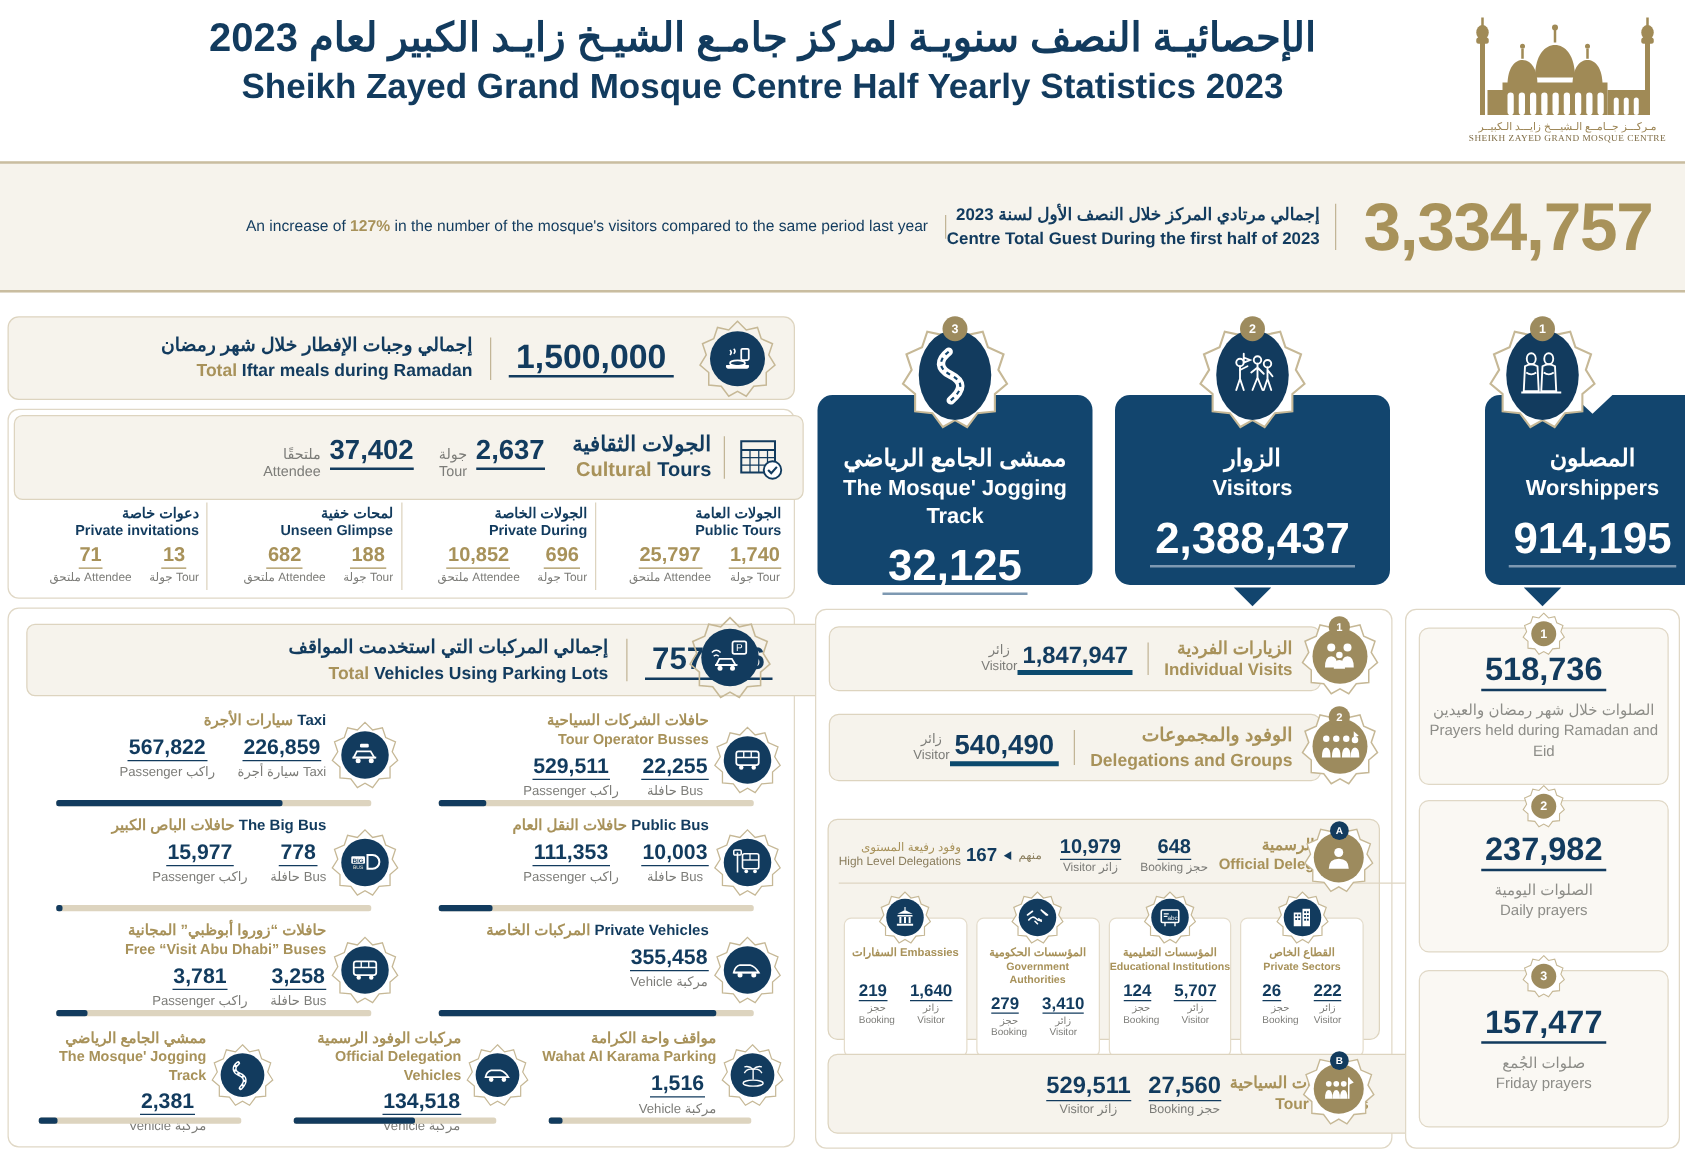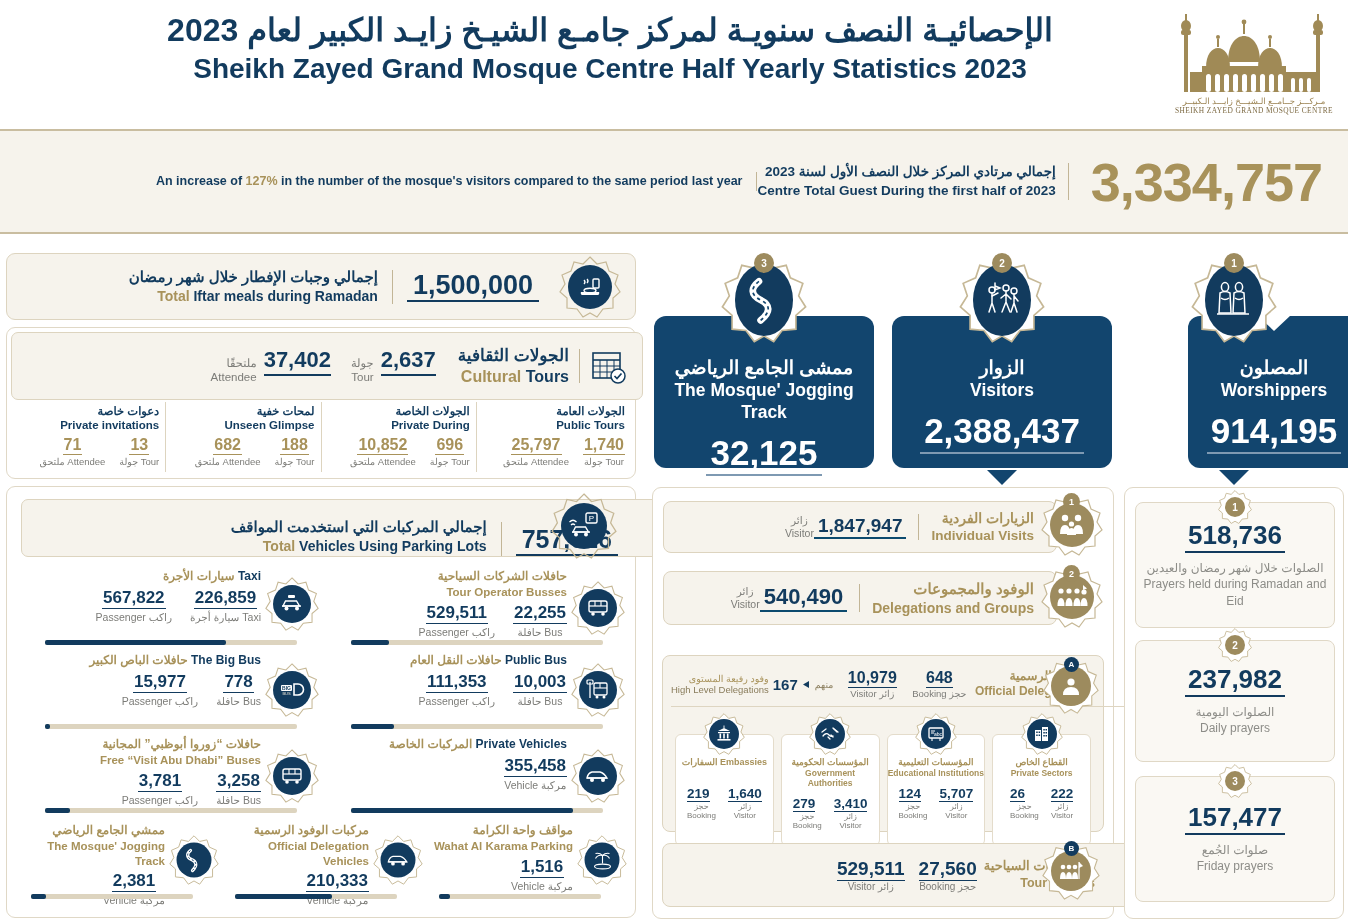--- a/index.html
+++ b/index.html
@@ -23,21 +23,21 @@
   
   .band{position:absolute;left:0;top:129px;width:1348px;height:101px;background:#f6f3ec;
         border-top:2px solid #c9bda0;border-bottom:2px solid #c9bda0;}
   .band-inner{position:absolute;right:14px;top:0;height:101px;display:flex;align-items:center;}
   .band-big{font-size:54px;font-weight:bold;color:#a8925a;letter-spacing:-1px;line-height:1;padding:0 12px 0 16px;}
   .band-lbl{text-align:right;padding-right:12px;border-right:1px solid #c2b596;margin-right:6px;}
   .band-lbl .ar{font-size:13.5px;font-weight:bold;color:#123b5e;direction:rtl;line-height:1.4;}
   .band-lbl .en{font-size:13.5px;font-weight:bold;color:#123b5e;line-height:1.4;}
   .band-note{text-align:right;padding-right:14px;border-right:1px solid #c2b596;}
   .band-note .ar{font-size:12.5px;font-weight:bold;color:#123b5e;direction:rtl;line-height:1.45;}
-  .band-note .en{font-size:12.5px;font-weight:bold;color:#123b5e;line-height:1.45;margin-left:41px;}
+  .band-note .en{font-size:12.5px;font-weight:normal;color:#123b5e;line-height:1.45;margin-left:41px;}
   .band-note b{color:#a8925a;}
 
   
   .panel{position:absolute;background:#fff;border:1px solid #e0d8c6;border-radius:9px;}
   .bar-strip{background:#f6f3ec;border:1px solid #ddd4bf;border-radius:9px;}
 
   
   .medal{position:relative;display:inline-block;}
   .medal .star{position:absolute;left:50%;top:50%;transform:translate(-50%,-50%);}
   .medal .disc{position:absolute;left:50%;top:50%;transform:translate(-50%,-50%);
@@ -72,21 +72,21 @@
   .tcell:last-child{border-left:none;}
   .tcell .hd-ar{font-size:11.5px;font-weight:bold;color:#123b5e;direction:rtl;line-height:1.25;}
   .tcell .hd-en{font-size:11.5px;font-weight:bold;color:#123b5e;line-height:1.25;}
   .tcell .vals{display:flex;flex-direction:row-reverse;justify-content:flex-start;gap:14px;margin-top:3px;}
   .tv{text-align:center;}
   .tv .n{font-size:16px;font-weight:bold;color:#a8925a;border-bottom:1.5px solid #a8925a;display:inline-block;padding:0 1px;}
   .tv .u{font-size:9.5px;color:#7c7c78;margin-top:1px;white-space:nowrap;}
 
   .parking{left:6px;top:486px;width:628px;height:430px;}
   .park-head{position:absolute;left:14px;top:12px;width:596px;height:56px;background:#f6f3ec;
-     border:1px solid #ddd4bf;border-radius:7px;display:flex;align-items:flex-end;justify-content:flex-end;padding-right:90px;}
+     border:1px solid #ddd4bf;border-radius:7px;display:flex;align-items:center;justify-content:flex-end;padding-right:90px;}
   .park-num{font-size:25px;font-weight:bold;color:#123b5e;border-bottom:2px solid #123b5e;padding:0 6px;}
 
   .vgrid{position:absolute;left:10px;top:80px;width:612px;}
   .vrow{display:flex;flex-direction:row;}
   .vcell{width:306px;position:relative;height:84px;}
   .vcell .inner{position:absolute;right:62px;top:2px;text-align:right;}
   .vcell .lbl-ar{font-size:12px;font-weight:bold;color:#a8925a;direction:rtl;line-height:1.3;}
   .vcell .lbl-en{font-size:11.5px;font-weight:bold;color:#a8925a;line-height:1.3;}
   .vnums{display:flex;flex-direction:row;gap:18px;justify-content:flex-end;margin-top:3px;}
   .vn{text-align:center;}
@@ -103,21 +103,21 @@
   .topcard .big span{border-bottom:2px solid #7e99b2;padding:0 4px 2px 4px;}
   .notch{position:absolute;left:50%;top:-1px;transform:translateX(-50%);
      width:0;height:0;border-left:17px solid transparent;border-right:17px solid transparent;border-top:16px solid #fff;}
   .dn-arrow{position:absolute;left:50%;transform:translateX(-50%);
      width:0;height:0;border-left:15px solid transparent;border-right:15px solid transparent;border-top:15px solid #12456e;}
 
   
   .vispanel{left:652px;top:487px;width:460px;height:430px;background:#fff;}
   .vstrip{position:absolute;background:#f6f3ec;border:1px solid #ddd4bf;border-radius:8px;
      display:flex;align-items:center;justify-content:flex-end;}
-  .vstrip .nm{font-size:19px;font-weight:bold;color:#123b5e;border-bottom:2px solid #0c4a6e;padding:0 4px;}
+  .vstrip .nm{font-size:19px;font-weight:bold;color:#123b5e;border-bottom:4px solid #0c4a6e;padding:0 4px;}
   .vstrip .un{font-size:10.5px;color:#7c7c78;text-align:center;line-height:1.2;margin-left:6px;}
   .vstrip .ttl{text-align:right;padding-right:10px;}
   .vstrip .ttl .ar{font-size:14px;font-weight:bold;color:#a8925a;direction:rtl;line-height:1.3;}
   .vstrip .ttl .en{font-size:13.5px;font-weight:bold;color:#a8925a;line-height:1.3;}
 
   .delbox{position:absolute;left:662px;top:655px;width:440px;height:175px;background:#f6f3ec;
      border:1px solid #ddd4bf;border-radius:8px;}
   .delhead{position:absolute;left:8px;top:6px;width:424px;height:44px;
      display:flex;align-items:center;justify-content:space-between;padding-right:72px;border-bottom:1px solid #ded5c1;}
   .delhead .ttl{text-align:right;padding-right:8px;}
@@ -600,21 +600,21 @@
           <div class="track" style="left:14px;width:162px;">
               <i style="width:9%"></i>
             </div>
         </div>
         <div class="vcell" style="width:204px;">
           <div class="inner" style="right:56px;">
             <div class="lbl-ar">مركبات الوفود الرسمية</div>
             <div class="lbl-en">Official Delegation Vehicles</div>
             <div class="vnums">
               <div class="vn">
-                <div class="n">210,333</div>
+                <div class="n">134,518</div>
                 <div class="u"><span>Vehicle</span> <span>مركبة</span></div>
               </div>
             </div>
           </div>
           <div class="medal" style="position:absolute;right:2px;top:14px;width:50px;height:50px;">
             <svg class="star" width="50" height="50" viewBox="0 0 62 62">
               <path d="M31 1 L38 8 L47 6 L50 15 L59 19 L56 28 L61 36 L54 42 L54 52 L44 53 L38 61 L31 57 L24 61 L18 53 L8 52 L8 42 L1 36 L6 28 L3 19 L12 15 L15 6 L24 8 Z" fill="none" stroke="#c6b896" stroke-width="1.2"></path>
             </svg>
             <div class="disc" style="width:35px;height:35px;">
               <svg width="24" height="15" viewBox="0 0 26 16">

